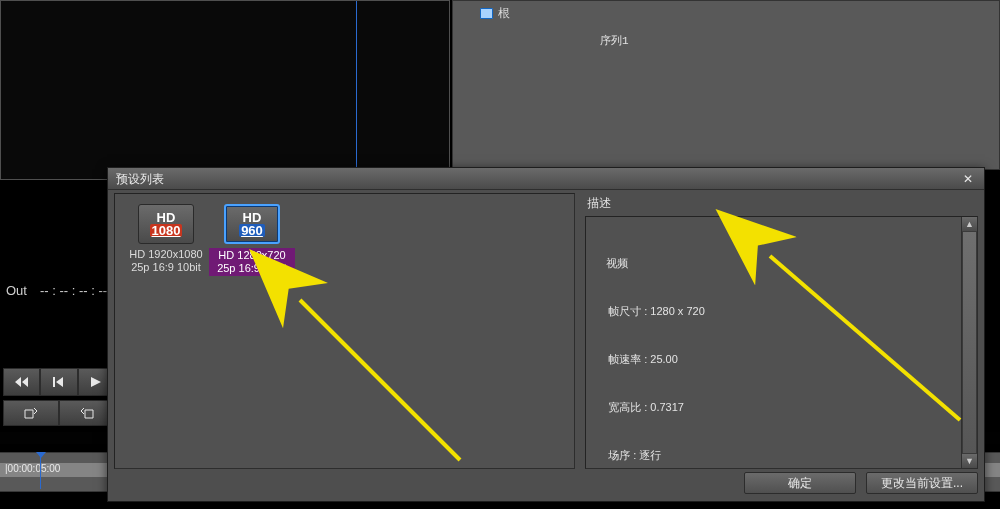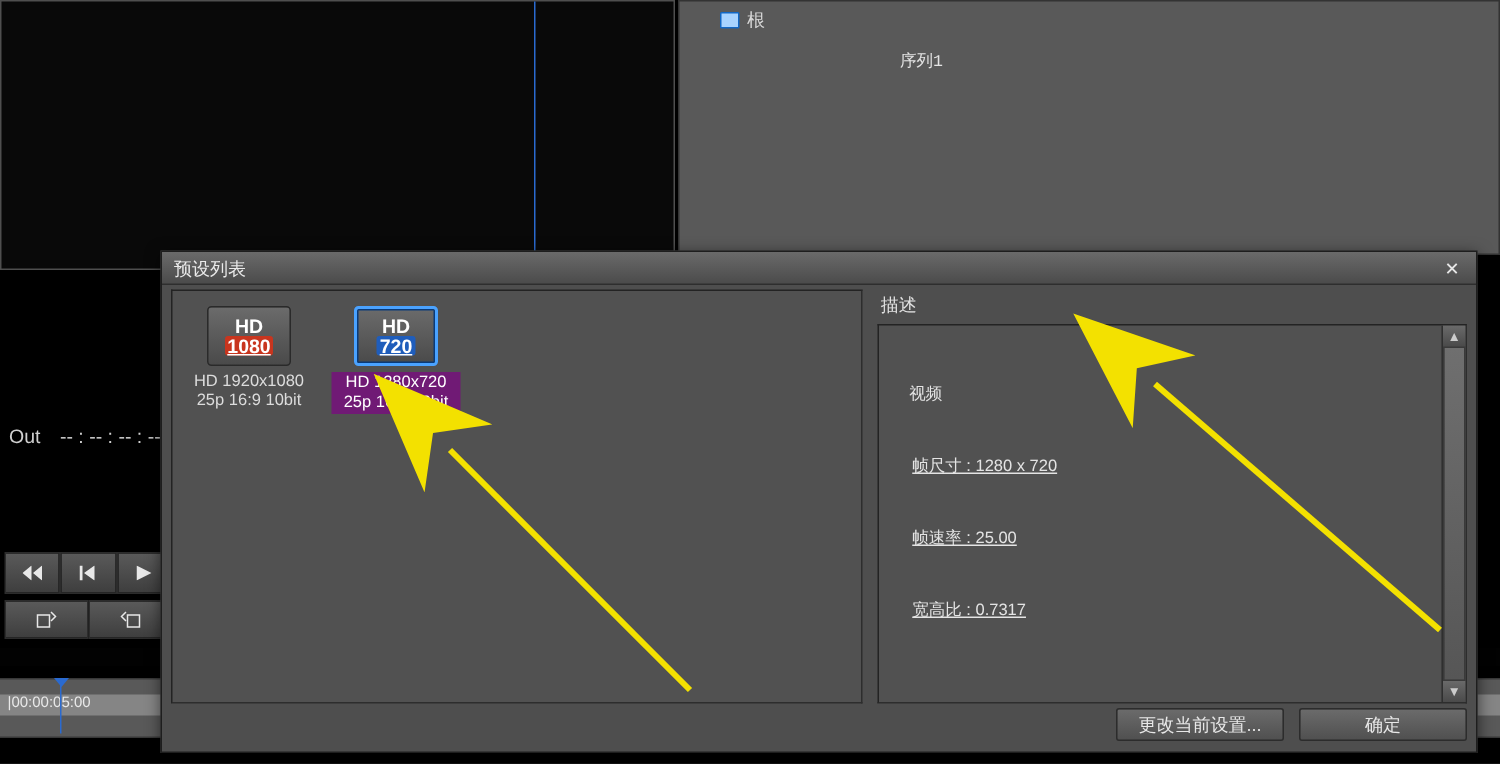--- a/index.html
+++ b/index.html
@@ -29,35 +29,35 @@
 
   
   .dlg{position:absolute;left:107px;top:167px;width:878px;height:335px;background:#4e4e4e;border:1px solid #1e1e1e;box-shadow:0 2px 10px rgba(0,0,0,.6);}
   .dlg .titlebar{height:22px;background:linear-gradient(#6a6a6a,#4b4b4b);border-bottom:1px solid #2e2e2e;line-height:22px;padding:0 8px;color:#eaeaea;font-size:12px;display:flex;align-items:center;justify-content:space-between;}
   .dlg .titlebar .close{width:16px;height:16px;display:flex;align-items:center;justify-content:center;cursor:pointer;color:#e8e8e8;}
   .dlg .body{position:absolute;top:25px;left:6px;right:6px;bottom:32px;display:flex;gap:10px;}
   .pane{flex:1;display:flex;flex-direction:column;}
   .pane .plabel{font-size:12px;margin:2px 0 4px 2px;color:#e2e2e2;}
   .pane .box{flex:1;background:#515151;border:1px solid #2d2d2d;border-top-color:#232323;border-left-color:#232323;position:relative;overflow:hidden;}
   
-  .presets{display:flex;gap:12px;padding:10px 8px;}
+  .presets{display:flex;gap:0;padding:10px 8px;}
   .preset{width:86px;text-align:center;cursor:pointer;}
   .preset .icon{width:56px;height:40px;margin:0 auto 4px;background:linear-gradient(#6b6b6b,#4a4a4a);border:1px solid #2a2a2a;border-radius:3px;display:flex;flex-direction:column;align-items:center;justify-content:center;color:#fff;font-weight:bold;font-size:13px;}
   .preset .icon.sel{border:2px solid #4aa2ff;box-shadow:0 0 0 1px #0a3a78 inset;}
   .preset .icon .t1{font-size:13px;line-height:13px;}
   .preset .icon .t2{font-size:13px;line-height:13px;text-decoration:underline;}
   .preset .icon .t2.r{background:#c8351e;padding:0 2px;border-radius:2px;}
   .preset .icon .t2.b{background:#1f5dbb;padding:0 2px;border-radius:2px;}
   .preset .cap{font-size:11px;line-height:13px;color:#dcdcdc;}
   .preset.selected .cap{background:#701a75;color:#fff;padding:1px 2px;}
   
   .desc{padding:6px 10px 6px 8px;font-size:11px;line-height:16px;color:#e4e4e4;white-space:pre;}
   .desc .sec{margin-top:0;margin-left:0;}
   .desc .sec .h{margin-left:12px;}
-  .desc .sec .row{margin-left:14px;text-decoration:underline;}
+  .desc .sec .row{margin-left:14px;}
   .scrollbar{position:absolute;right:0;top:0;bottom:0;width:16px;background:#4a4a4a;border-left:1px solid #2f2f2f;}
   .scrollbar .arrow{height:14px;background:linear-gradient(#6a6a6a,#4a4a4a);display:flex;align-items:center;justify-content:center;color:#ccc;font-size:9px;cursor:pointer;}
   .scrollbar .thumb{height:calc(100% - 28px);background:linear-gradient(#6f6f6f,#565656);margin:0;border:1px solid #3a3a3a;}
   
   .dlg .footer{position:absolute;left:0;right:6px;bottom:5px;height:24px;display:flex;justify-content:flex-end;gap:10px;}
   .dlg .footer .btn{min-width:112px;height:22px;background:linear-gradient(#6b6b6b,#505050);border:1px solid #2c2c2c;color:#e8e8e8;font-size:12px;display:flex;align-items:center;justify-content:center;cursor:pointer;border-radius:2px;}
   
   svg.anno{position:absolute;inset:0;pointer-events:none;}
 </style>
 </head>
@@ -132,55 +132,56 @@
           <div class="preset">
             <div class="icon">
               <div class="t1">HD</div>
               <div class="t2 r">1080</div>
             </div>
             <div class="cap">HD 1920x1080 25p 16:9 10bit</div>
           </div>
           <div class="preset selected">
             <div class="icon sel">
               <div class="t1">HD</div>
-              <div class="t2 b">720</div>
+              <div class="t2 b">960</div>
             </div>
             <div class="cap">HD 1280x720 25p 16:9 10bit</div>
           </div>
         </div>
       </div>
     </div>
 
     <div class="pane" style="flex:0.92">
       <div class="plabel">描述</div>
       <div class="box">
         <div class="desc">
           <div class="sec"><div class="h">视频</div>
             <div class="row">帧尺寸 : 1280 x 720</div>
             <div class="row">帧速率 : 25.00</div>
             <div class="row">宽高比 : 0.7317</div>
+            <div class="row">场序 : 逐行</div>
             
             
             
           </div>
           
           
         </div>
         <div class="scrollbar">
           <div class="arrow">▲</div>
           <div class="thumb"></div>
           <div class="arrow">▼</div>
         </div>
       </div>
     </div>
   </div>
 
   <div class="footer">
+    <div class="btn">确定</div>
     <div class="btn">更改当前设置...</div>
-    <div class="btn">确定</div>
   </div>
 </div>
 
 <svg class="anno" width="1000" height="509">
   <defs>
     <marker id="ah" markerWidth="20" markerHeight="16" refX="2" refY="8" orient="auto">
       <path d="M0,0 L20,8 L0,16 L6,8 Z" fill="#f3e100"></path>
     </marker>
   </defs>
 

